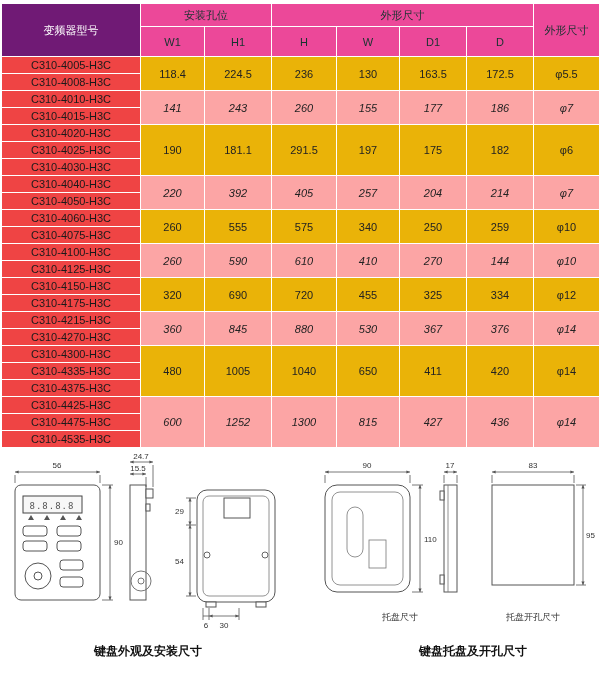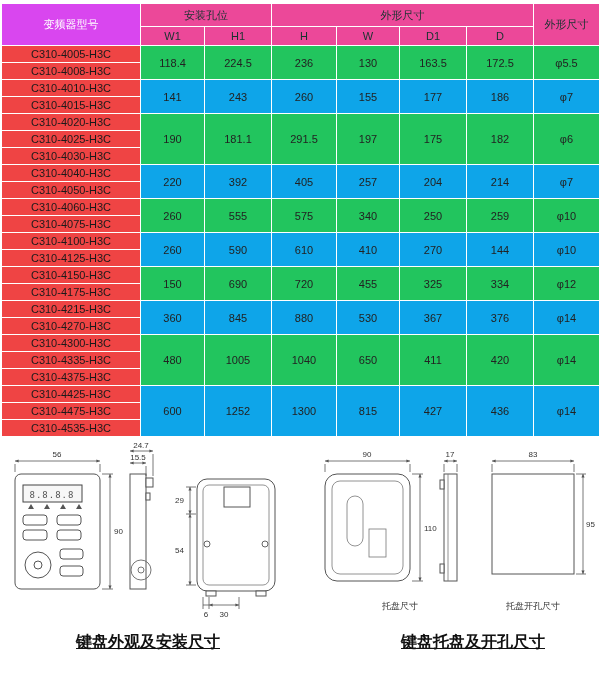--- a/index.html
+++ b/index.html
@@ -19,49 +19,49 @@
     margin:3px 1px 0 1px;
   }
   table.spec th, table.spec td {
     border:1px solid #ffffff;
     text-align:center;
     vertical-align:middle;
     font-size:11px;
     padding:0;
   }
   thead th { height:23px; font-weight:normal; }
-  th.purple { background:#d946ef; color:#ffffff; font-size:11.5px; }
+  th.purple { background:#701a75; color:#ffffff; font-size:11.5px; }
   th.teal   { background:#ec4899; color:#16332f; }
-  th.sub    { height:19px; }
+  th.sub    { height:30px; }
   td.model-cell {
     background:#ef4444;
     border-bottom:1px solid #e2e2e2;
     height:16px;
     font-size:10.5px;
     color:#1a1a1a;
     line-height:16px;
   }
   td.val-cell { color:#222; font-size:11px; }
-  td.band-a { background:#22c55e; }
-  td.band-b { background:#0ea5e9; }
+  td.band-a { background:#eab308; }
+  td.band-b { background:#fca5a5;font-style:italic; }
 
   
   svg.drawings { display:block; margin-top:2px; }
   .dim  { font-size:8px; fill:#333; font-family:"Liberation Sans", sans-serif; }
   .seg  { font-size:9px; fill:#555; font-family:"DejaVu Sans Mono", monospace; letter-spacing:1px; }
   .cap9 { font-size:9px; fill:#333; font-family:"Liberation Sans", sans-serif; }
   .outline { stroke:#555; stroke-width:1; fill:#ffffff; }
   .inner   { stroke:#777; stroke-width:0.8; fill:none; }
   .dimline { stroke:#555; stroke-width:0.8; }
 
   
   .bottom-captions { position:relative; height:24px; margin-top:8px; }
   .cap {
     position:absolute; top:0; transform:translateX(-50%);
-    font-weight:bold; font-size:16px; color:#111; white-space:nowrap;text-decoration:underline;
+    font-weight:bold; font-size:12px; color:#111; white-space:nowrap;
   }
   .cap.left  { left:148px; }
   .cap.right { left:473px; }
 </style>
 </head>
 <body>
 
 <div class="page">
 
   <table class="spec">
@@ -168,21 +168,21 @@
           <td rowspan="2" class="val-cell band-b">410</td>
           <td rowspan="2" class="val-cell band-b">270</td>
           <td rowspan="2" class="val-cell band-b">144</td>
           <td rowspan="2" class="val-cell band-b">φ10</td>
         </tr>
         <tr>
           <td class="model-cell">C310-4125-H3C</td>
         </tr>
         <tr>
           <td class="model-cell">C310-4150-H3C</td>
-          <td rowspan="2" class="val-cell band-a">150</td>
+          <td rowspan="2" class="val-cell band-a">320</td>
           <td rowspan="2" class="val-cell band-a">690</td>
           <td rowspan="2" class="val-cell band-a">720</td>
           <td rowspan="2" class="val-cell band-a">455</td>
           <td rowspan="2" class="val-cell band-a">325</td>
           <td rowspan="2" class="val-cell band-a">334</td>
           <td rowspan="2" class="val-cell band-a">φ12</td>
         </tr>
         <tr>
           <td class="model-cell">C310-4175-H3C</td>
         </tr>

